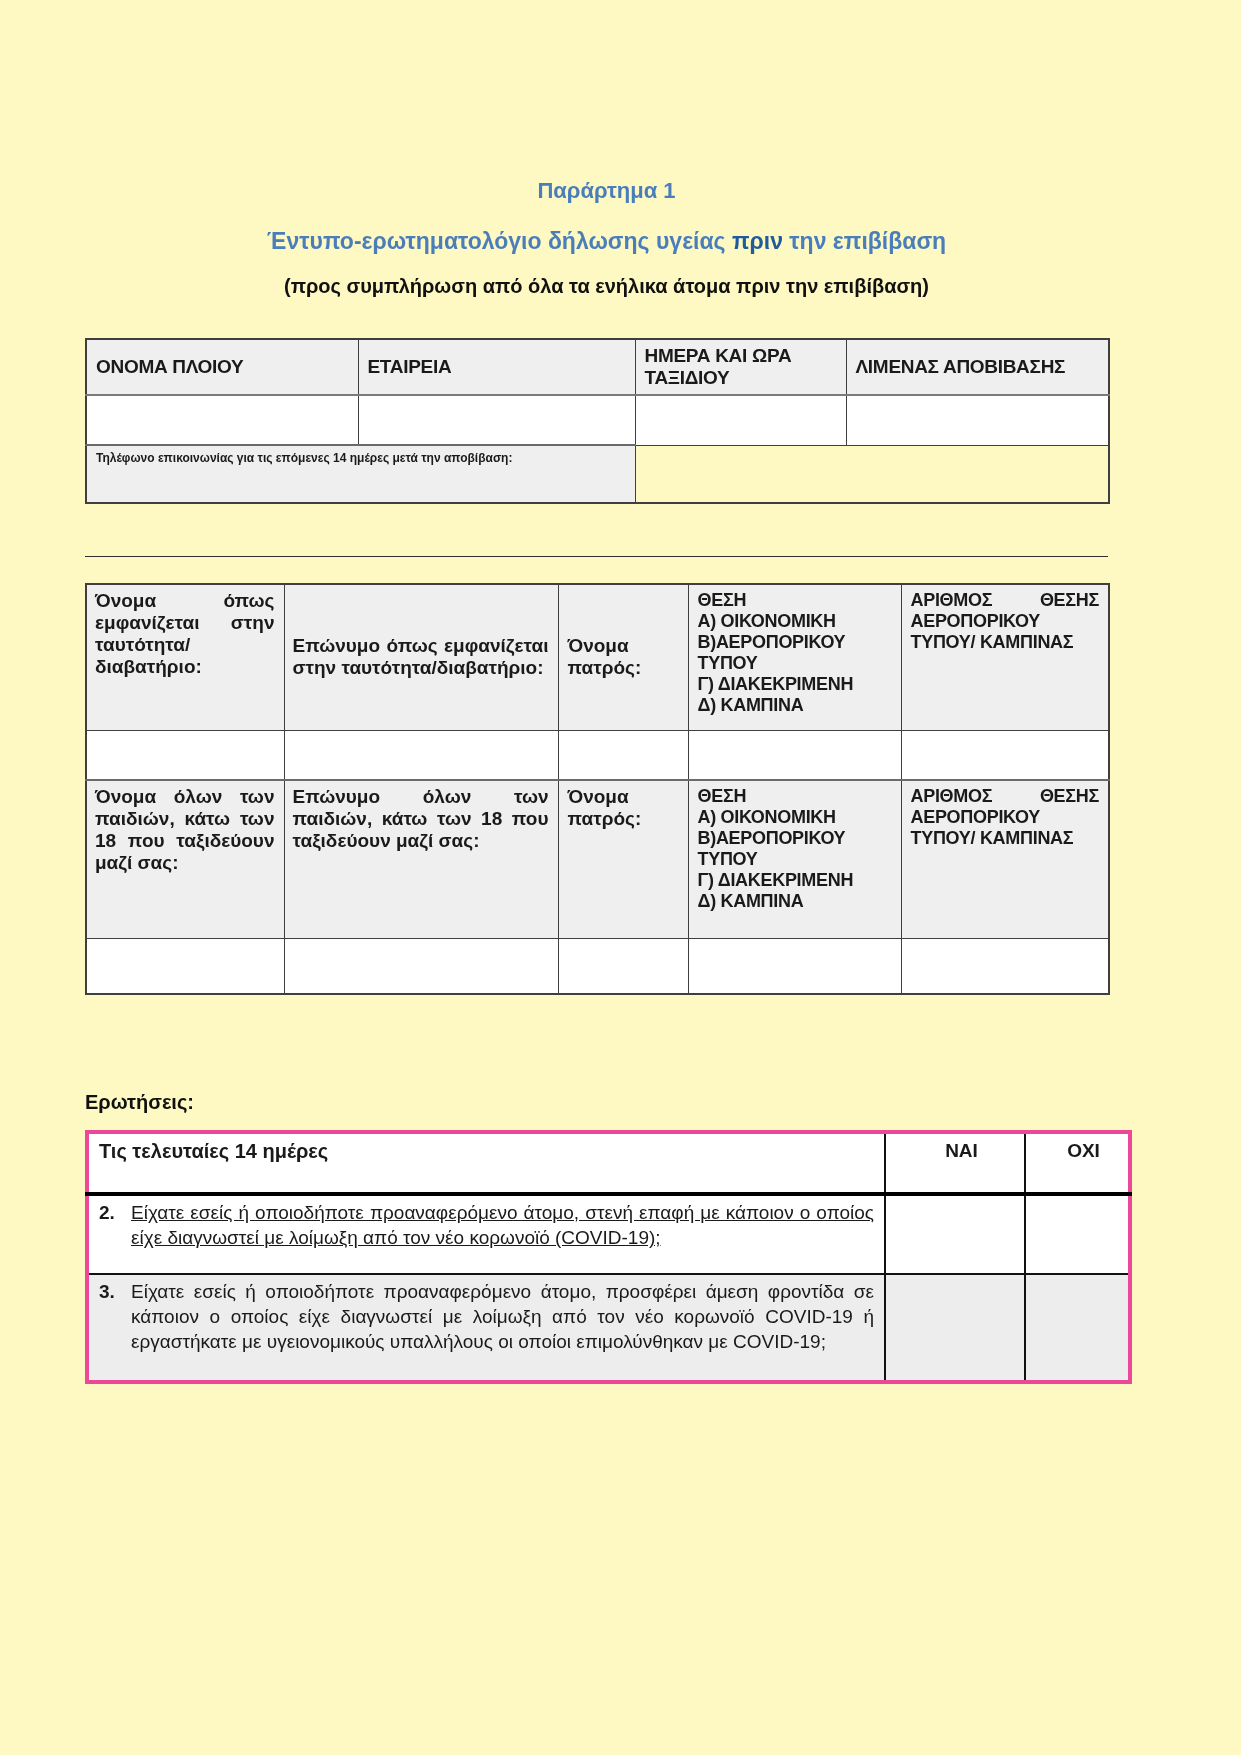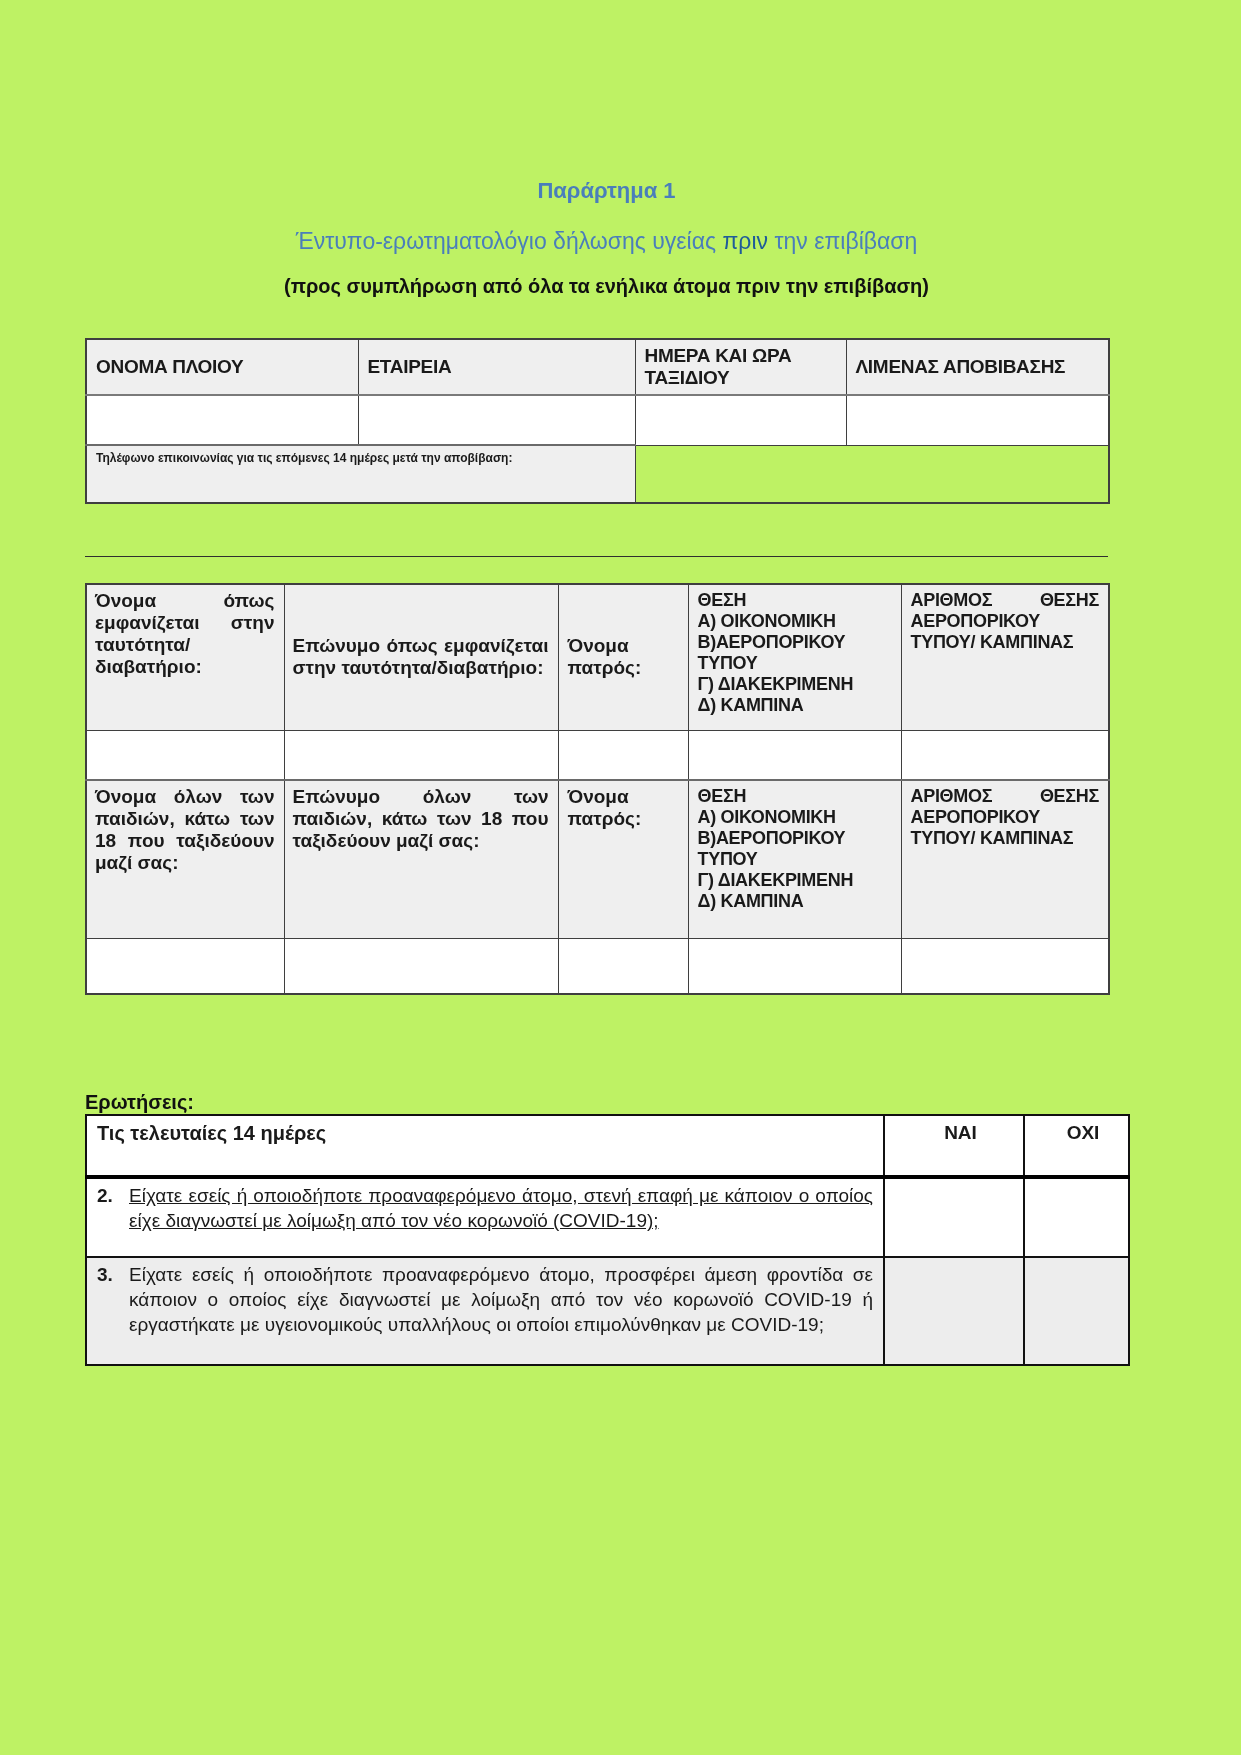--- a/index.html
+++ b/index.html
@@ -1,42 +1,42 @@
 <!DOCTYPE html>
 <html><head>
 <meta charset="utf-8">
 <style>
   html,body { margin:0; padding:0; background:#d9d9d9; }
   .page {
     position: relative;
     width: 1241px;
     height: 1755px;
     margin: 0 auto;
-    background: #bef264;
+    background: #fef9c3;
     box-sizing: border-box;
     padding-left: 85px;
     font-family: "Liberation Sans", "DejaVu Sans", sans-serif;
     color: #1a1a1a;
     overflow: hidden;
   }
   .title {
     margin: 0;
     padding-top: 178px;
     width: 1043px;
     text-align: center;
     font-size: 22px;
     font-weight: bold;
     color: #4A7EBB;
   }
   .heading {
     margin: 24px 0 0 0;
     width: 1043px;
     text-align: center;
     font-size: 23px;
-    font-weight: normal;
+    font-weight: bold;
     color: #4A7EBB;
   }
   .heading .emph { color: #1F5C99; }
   .note {
     margin: 20px 0 0 0;
     width: 1043px;
     text-align: center;
     font-size: 20px;
     font-weight: bold;
     color: #111;
@@ -95,22 +95,22 @@
   table.pass tr.blank td { background: #ffffff; }
   table.pass tr.chead td { border-top: 2px solid #6a6a6a; }
   .qlabel {
     margin: 96px 0 0 0;
     font-size: 20px;
     font-weight: bold;
     color: #111;
   }
   table.quest {
     width: 1043px;
-    margin-top: 0;
-    border: 2px solid #ec4899;
+    margin-top: 16px;
+    border: 4px solid #ec4899;
   }
   table.quest td {
     border: 2px solid #111;
     box-sizing: border-box;
     vertical-align: top;
     overflow: hidden;
   }
   table.quest tr.qhead td {
     border-bottom: 4px solid #000;
     font-size: 20px;

